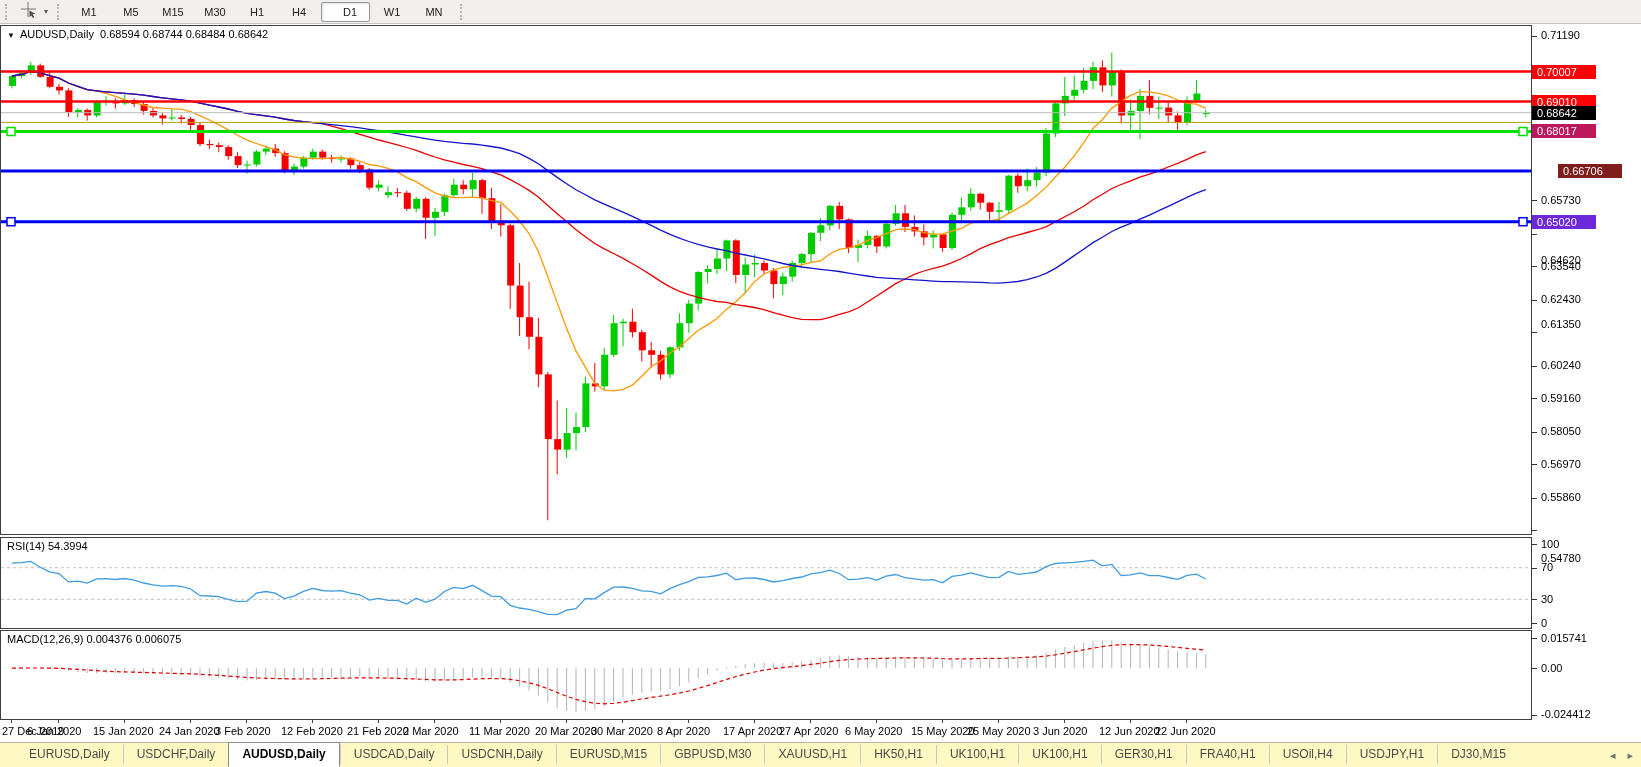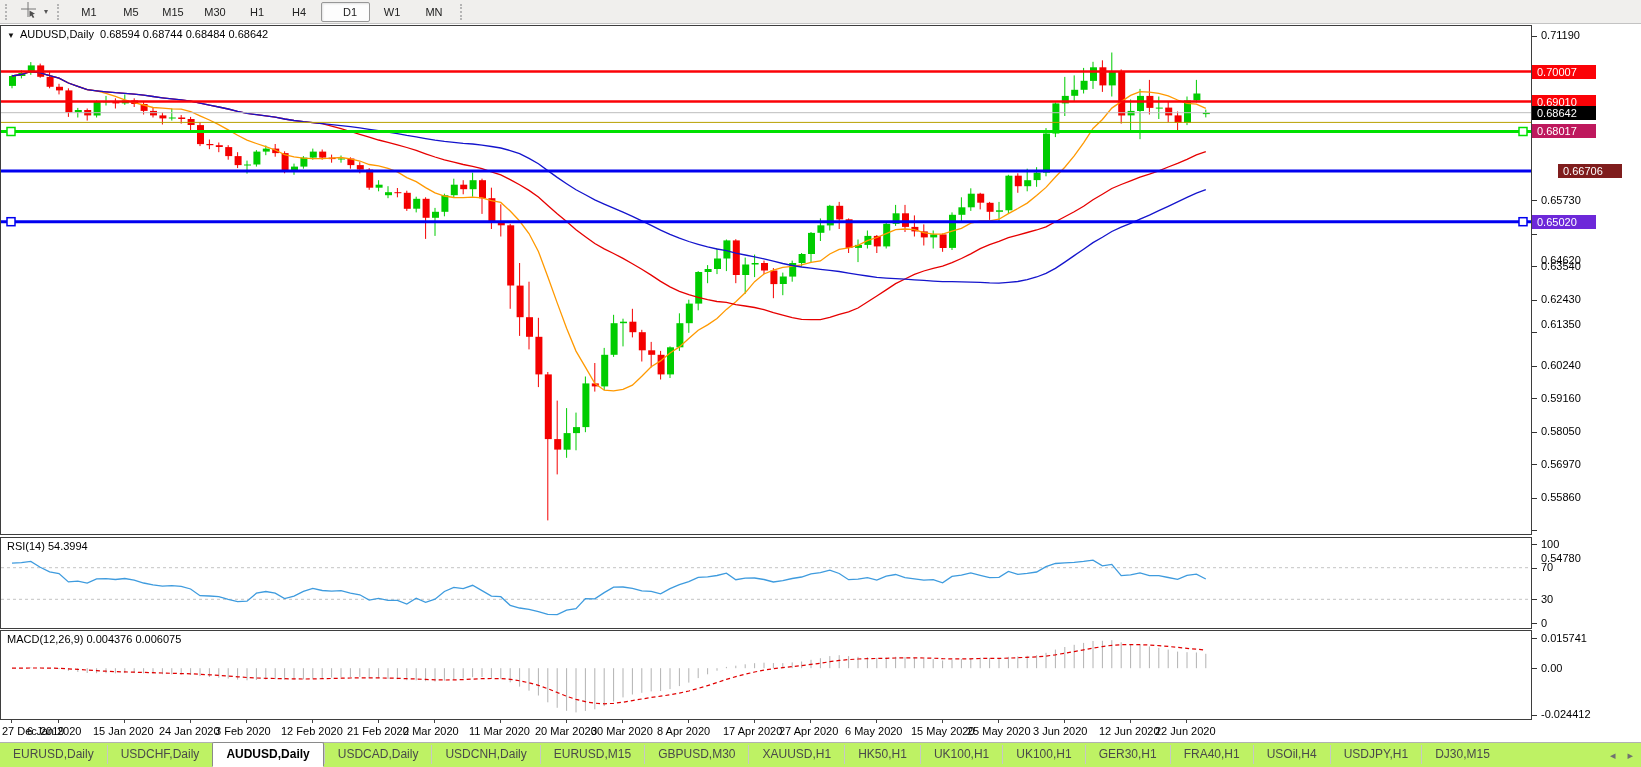--- a/index.html
+++ b/index.html
@@ -28,22 +28,22 @@
   .axis-col{position:absolute;left:1532px;top:0;width:109px;height:696px;background:#fff;}
   .axis-tick{position:absolute;left:0;width:5px;height:1px;background:#333;}
   .axis-label{position:absolute;left:9px;font-size:11px;color:#000;height:13px;line-height:13px;white-space:nowrap;}
   .axis-box{position:absolute;left:0;width:64px;height:14px;line-height:14px;font-size:11px;
             padding-left:5px;box-sizing:border-box;white-space:nowrap;z-index:4;}
   
   .date-axis{position:absolute;left:0;top:696px;width:1532px;height:22px;background:#fff;}
   .date-label{position:absolute;top:5px;font-size:11px;color:#000;white-space:nowrap;}
   .date-tick{position:absolute;top:0;width:1px;height:3px;background:#444;}
   
-  .tab-bar{position:absolute;left:0;right:0;top:718px;bottom:0;background:#bef264;
-           border-top:1px solid #b1b1b1;display:flex;align-items:flex-end;}
+  .tab-bar{position:absolute;left:0;right:0;top:718px;bottom:0;background:#fef9c3;
+           border-top:1px solid #b1b1b1;display:flex;align-items:flex-end;padding-left:16px;}
   .tab{height:19px;line-height:19px;padding:0 13px;font-size:12px;color:#4a4a4a;margin-bottom:3px;
        border-left:1px solid #c7c7c7;white-space:nowrap;}
   .tab:first-child{border-left:none;}
   .tab.active{background:#fff;border:1px solid #8a8a8a;border-bottom:1px solid #fff;color:#000;
               font-weight:bold;height:23px;line-height:22px;margin-bottom:0;border-radius:2px 2px 0 0;}
   .tab-scroll{position:absolute;right:8px;top:50%;transform:translateY(-50%);color:#707070;
               font-size:11px;display:flex;gap:12px;}
   .tab-scroll span{cursor:default;}
 </style>
 </head>

